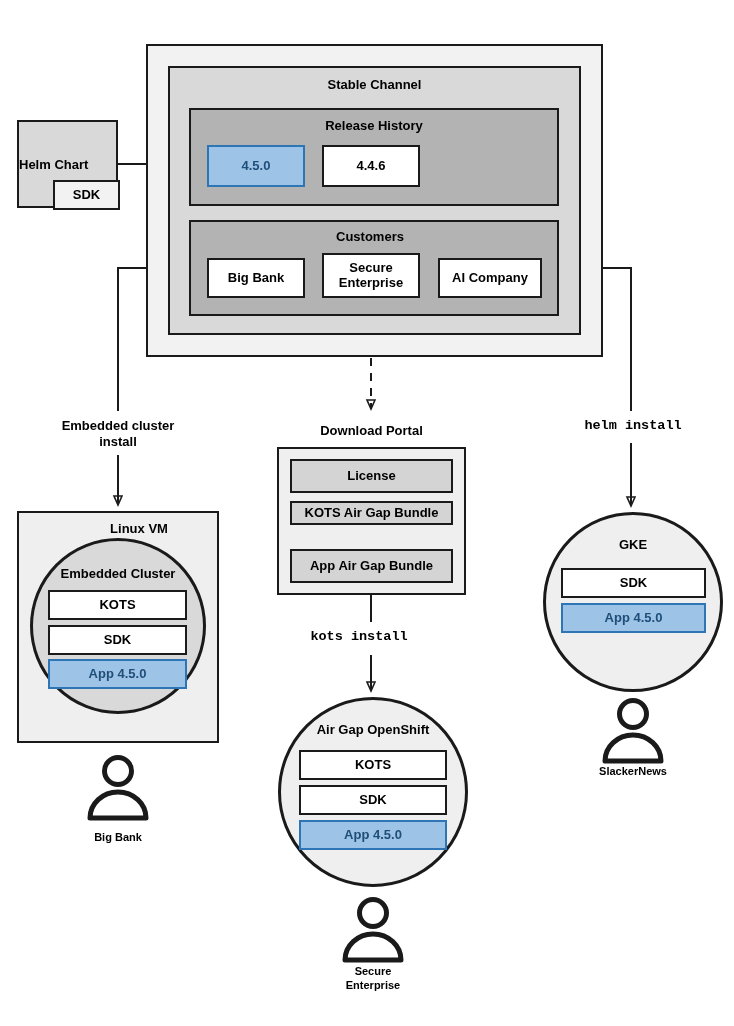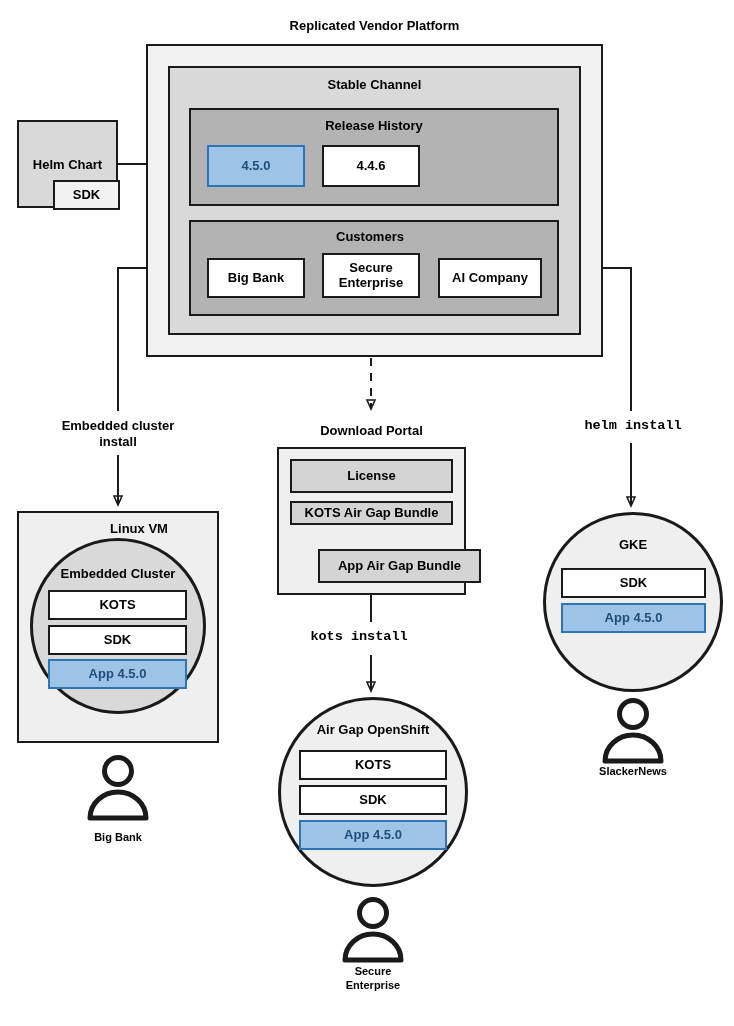--- a/index.html
+++ b/index.html
@@ -122,21 +122,21 @@
   .cust-ai      { left: 438px; top: 258px; width: 104px; height: 40px; }
 
   
   .helm-chart {
     left: 17px; top: 120px;
     width: 101px; height: 88px;
     background: #d9d9d9;
     border: 2px solid #1a1a1a;
     display: flex;
     align-items: center;
-    justify-content: center;
+    justify-content: flex-start;
     font-weight: bold;
     font-size: 13px;
   }
   .helm-sdk {
     left: 53px; top: 180px;
     width: 67px; height: 30px;
     background: #f2f2f2;
     border: 2px solid #1a1a1a;
     z-index: 3;
   }
@@ -166,21 +166,21 @@
   
   .download-portal {
     left: 277px; top: 447px;
     width: 189px; height: 148px;
     background: #efefef;
     border: 2px solid #1a1a1a;
   }
   .download-portal-title { left: 277px; top: 423px; width: 189px; font-size: 13px; }
   .dp-license  { left: 290px; top: 459px; width: 163px; height: 34px; }
   .dp-kots-bundle { left: 290px; top: 501px; width: 163px; height: 24px; }
-  .dp-app-bundle  { left: 290px; top: 549px; width: 163px; height: 34px; margin-left: 28px; }
+  .dp-app-bundle  { left: 290px; top: 549px; width: 163px; height: 34px; }
 
   
   .openshift-circle {
     left: 278px; top: 697px;
     width: 190px; height: 190px;
     border-radius: 50%;
     background: #efefef;
     border: 3px solid #1a1a1a;
   }
   .openshift-title { left: 278px; top: 722px; width: 190px; font-size: 13px; }
@@ -266,21 +266,20 @@
       <path d="M371,595 L371,622" fill="none" stroke="#1a1a1a" stroke-width="2"></path>
       <path d="M371,655 L371,690" fill="none" stroke="#1a1a1a" stroke-width="2" marker-end="url(#arrowOpen)"></path>
     </g>
 
     <g>
       <path d="M536,268 L631,268 L631,411" fill="none" stroke="#1a1a1a" stroke-width="2"></path>
       <path d="M631,443 L631,505" fill="none" stroke="#1a1a1a" stroke-width="2" marker-end="url(#arrowOpen)"></path>
     </g>
   </svg>
 
-  <div class="lbl platform-title">Replicated Vendor Platform</div>
   <div class="node platform-outer"></div>
 
   <div class="node stable-channel"></div>
   <div class="lbl stable-channel-title">Stable Channel</div>
 
   <div class="node release-history"></div>
   <div class="lbl release-history-title">Release History</div>
 
   <div class="box blue rel-450">4.5.0</div>
   <div class="box rel-446">4.4.6</div>

